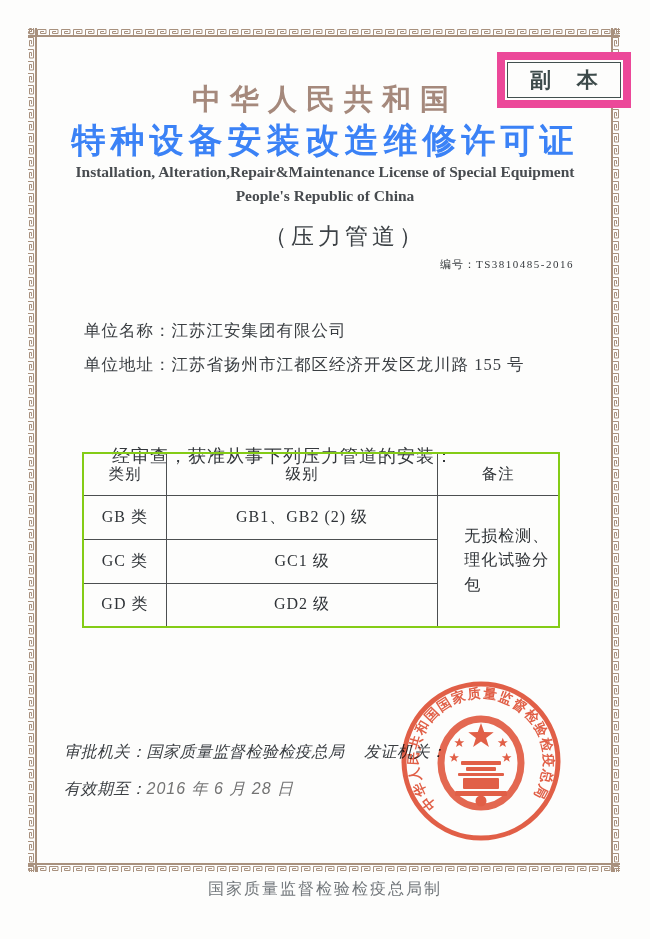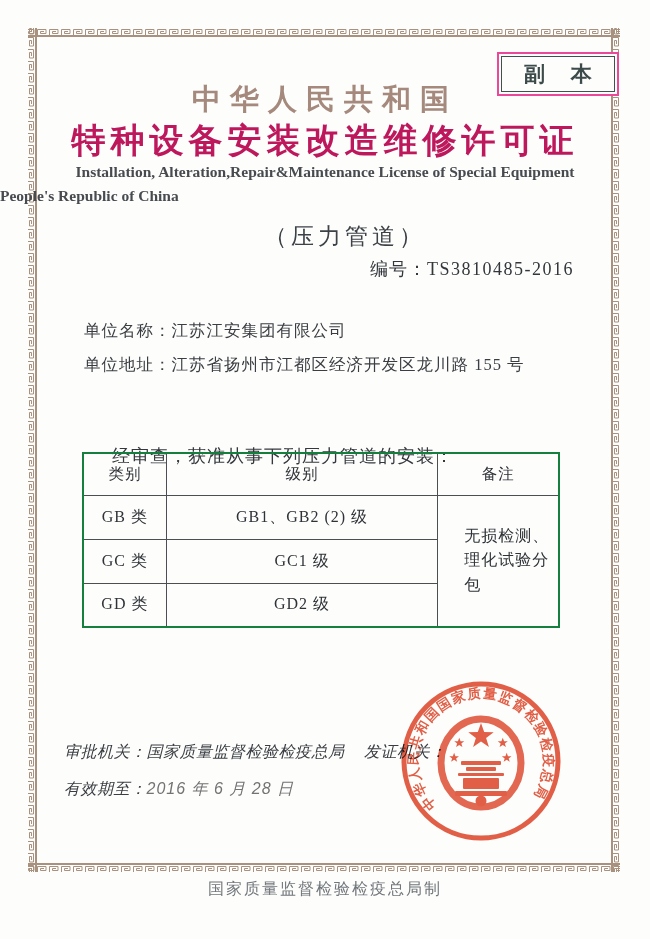--- a/index.html
+++ b/index.html
@@ -11,21 +11,21 @@
     margin: 0 auto;
     background: #fdfdfc;
     overflow: hidden;
   }
   
   .frame-svg { position: absolute; left: 0; top: 0; width: 650px; height: 939px; pointer-events: none; }
 
   
   .badge {
     position: absolute; left: 497px; top: 52px;
-    border: 2px solid #ec4899;
+    border: 8px solid #ec4899;
     padding: 2px;
     background: #fdfdfc;
   }
   .badge-inner {
     border: 1px solid #42504f;
     padding: 3px 12px;
     font-family: "Liberation Sans", "DejaVu Sans", sans-serif;
     font-weight: bold;
     font-size: 21px;
     letter-spacing: 10px;
@@ -40,43 +40,44 @@
     text-align: center;
     font-family: "Liberation Sans", "DejaVu Sans", sans-serif;
     font-weight: bold; font-size: 29px; letter-spacing: 9px;
     color: #a5897c;
   }
   .title-cn-2 {
     position: absolute; left: 0; right: 0; top: 118px;
     text-align: center;
     font-family: Liberation Serif, serif;
     font-weight: bold; font-size: 34px; letter-spacing: 5px;
-    color: #be185d;
+    color: #3b82f6;
   }
   .title-en-1 {
     position: absolute; left: 0; right: 0; top: 163px;
     text-align: center;
     font-weight: bold; font-size: 15.5px;
     color: #474b4f;
   }
   .title-en-2 {
     position: absolute; left: 0; right: 0; top: 187px;
+    text-align: center;
     font-weight: bold; font-size: 15.5px;
     color: #474b4f;
   }
   .subtitle {
     position: absolute; left: 0; right: 0; top: 221px;
     text-align: center;
     font-size: 23px; letter-spacing: 4px;
     color: #3d4246;
     padding-left: 40px;
   }
   .license-no {
     position: absolute; right: 76px; top: 257px;
-    font-size: 18px; color: #33373b; letter-spacing: 1px; margin-left: 8px;
+    font-size: 11px; color: #33373b; letter-spacing: 1px; margin-left: 8px;
   }
   .license-no .num { font-family: "Liberation Serif", serif; letter-spacing: 1.5px; }
 
   
   .field-line { position: absolute; font-size: 16.5px; color: #3a3e42; letter-spacing: 1px; white-space: nowrap; }
   .company-name { left: 84px; top: 320px; }
   .company-addr { left: 84px; top: 354px; }
 
   
   .intro { position: absolute; left: 112px; top: 424px; font-size: 18px; color: #34383c; letter-spacing: 1px; margin-top: 20px; }
@@ -86,21 +87,21 @@
     position: absolute; left: 82px; top: 452px;
     width: 478px; border-collapse: collapse;
     font-size: 16px; color: #2f3337;
   }
   .lic-table td, .lic-table th {
     border: 1px solid #4c4f51;
     text-align: center;
     font-weight: normal;
     letter-spacing: 1px;
   }
-  .lic-table { border: 2px solid #15803d; }
+  .lic-table { border: 2px solid #84cc16; }
   .lic-table .col-cat { width: 85px; }
   .lic-table .col-grade { width: 278px; }
   .lic-table .col-remark { width: 123px; }
   .lic-table tr.hdr td { height: 42px; font-size: 15.5px; }
   .lic-table tr.row td { height: 44px; }
   .lic-table td.remark-cell { text-align: left; padding-left: 26px; font-size: 16px; line-height: 1.55; }
 
   
   .bot-field { position: absolute; font-size: 16px; color: #3a3e42; white-space: nowrap; letter-spacing: 0.5px; font-style: italic; }
   .bf-approval { left: 64px; top: 742px; }

